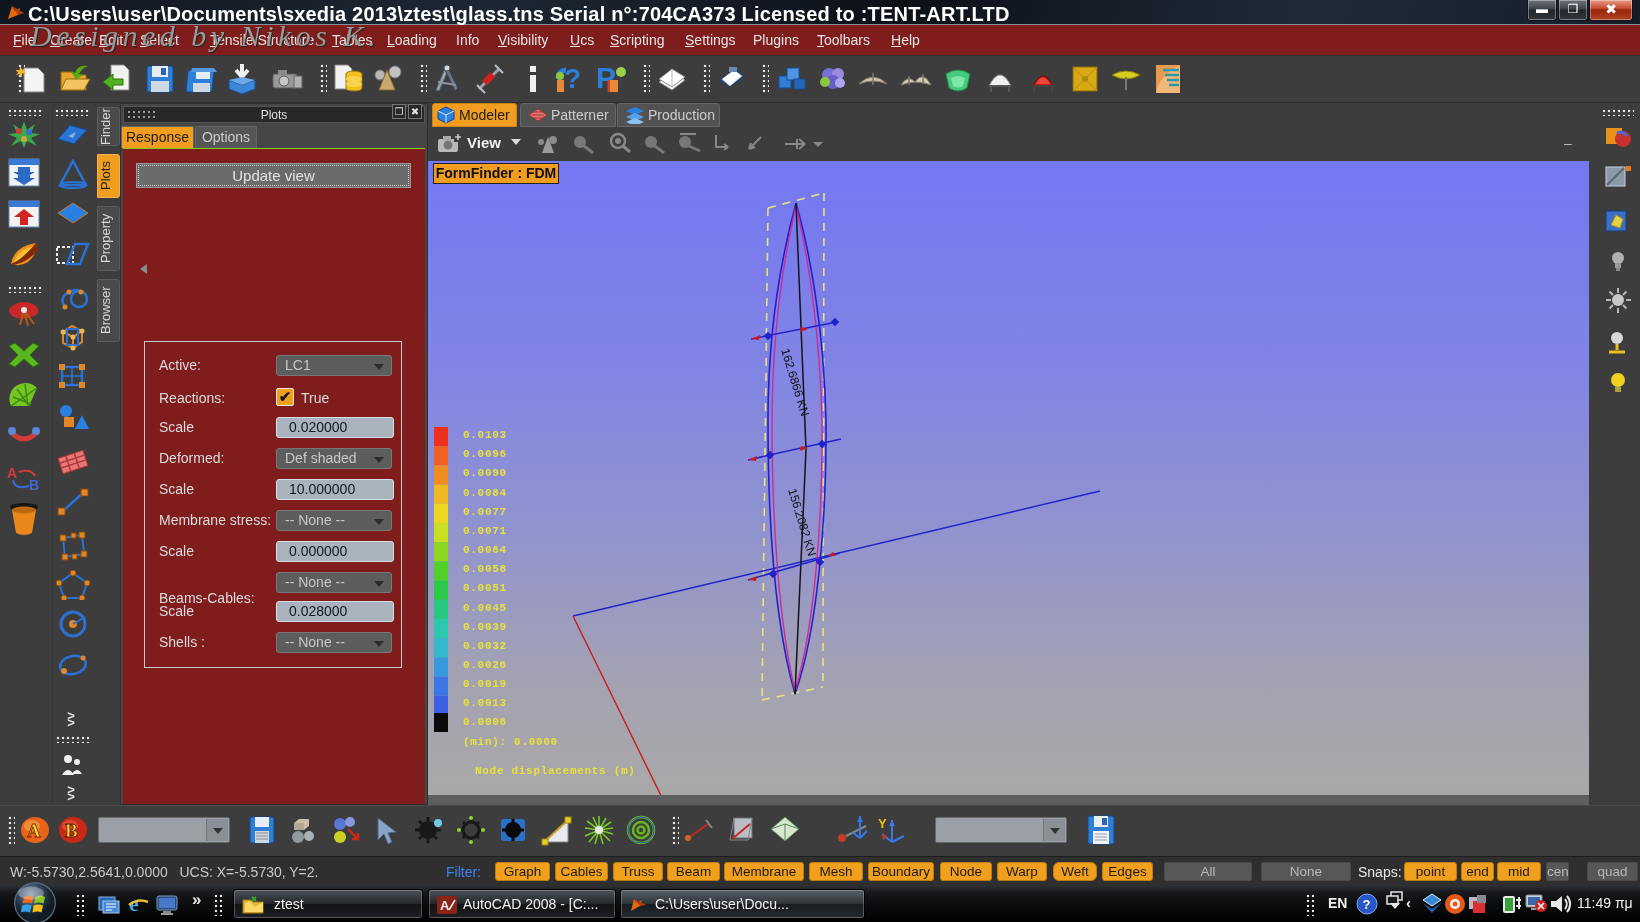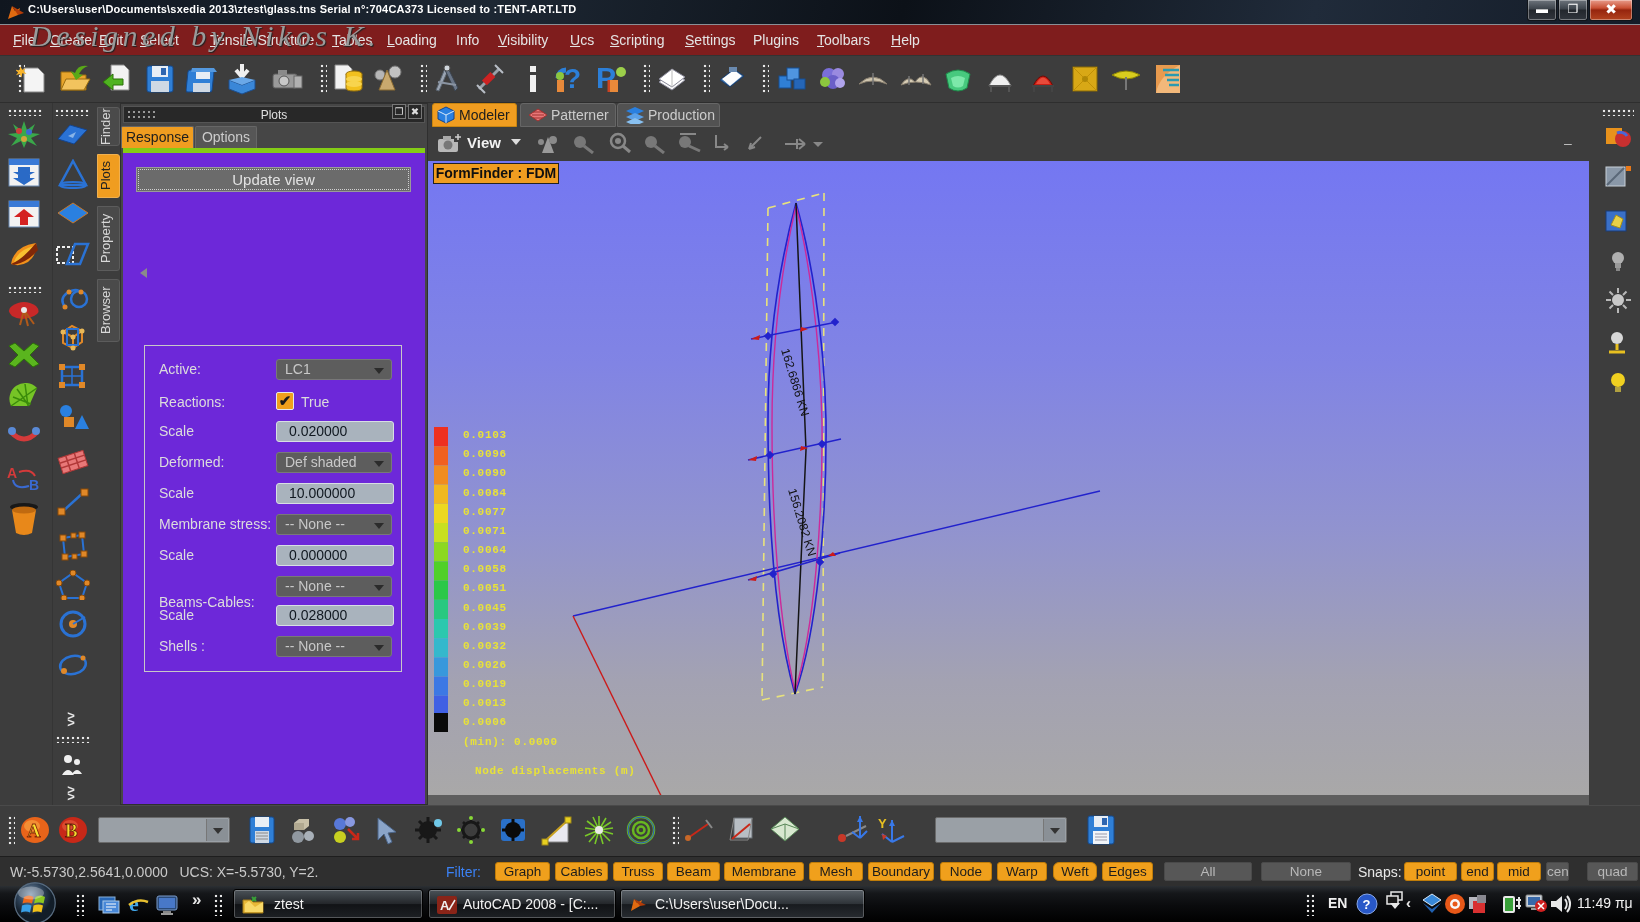--- a/index.html
+++ b/index.html
@@ -5,21 +5,21 @@
   * { margin:0; padding:0; box-sizing:border-box; }
   html,body { width:1640px; height:922px; overflow:hidden; background:#3d3d3d;
     font-family:"Liberation Sans", sans-serif; }
   .abs { position:absolute; }
   #root { position:relative; width:1640px; height:922px; }
 
   
   #titlebar { left:0; top:0; width:1640px; height:25px;
     background:linear-gradient(105deg,#10161f 0%,#1d2733 30%,#0c1118 55%,#202b3a 80%,#141c28 100%);
     border-bottom:1px solid #8a8f96; }
-  #titletext { left:28px; top:3px; color:#fff; font-size:11px; font-weight:bold; letter-spacing:.2px;}
+  #titletext { left:28px; top:3px; color:#fff; font-size:20px; font-weight:bold; letter-spacing:.2px;}
   .winbtn { top:0; height:21px; border:1px solid #11151a; border-top:none;
     background:linear-gradient(#6d747c 0%,#3c434b 45%,#23272d 50%,#31363d 100%);
     color:#fff; text-align:center; font-size:12px; line-height:19px;
     border-radius:0 0 3px 3px; box-shadow:inset 0 0 0 1px rgba(255,255,255,.35);}
   #btnclose { background:linear-gradient(#e89b8a 0%,#c94f33 40%,#96250e 50%,#b2431f 100%); }
 
   
   #menubar { left:0; top:25px; width:1640px; height:31px; background:#7f1d1d;
     border-bottom:1px solid #333; }
   .menu { position:absolute; top:7px; color:#e4e4e4; font-size:14px; }
@@ -54,22 +54,22 @@
     border:1px solid #2f2f2f; }
   #paneltitle { left:2px; top:2px; width:302px; height:17px; background:#282828;
     color:#e0e0e0; font-size:12px; text-align:center; line-height:17px;
     border:1px solid #555;}
   .ptbtn { top:0px; width:14px; height:15px; background:#282828; border:1px solid #777;
     color:#ddd; font-size:10px; line-height:13px; text-align:center;}
   .ptab { position:absolute; top:22px; height:22px; font-size:14px; text-align:center;
     background:#565656; color:#ccc; border:1px solid #666; border-bottom:none;
     border-radius:2px 2px 0 0; line-height:21px;}
   .ptab.active { background:#f09d20; color:#1d1d1d; }
-  #pbody { left:2px; top:44px; width:302px; height:656px; background:#6d28d9;
-    border-top:5px solid #84cc16;}
+  #pbody { left:2px; top:44px; width:302px; height:656px; background:#7f1d1d;
+    border-top:1px solid #84cc16;}
   #updbtn { left:13px; top:14px; width:275px; height:25px; background:#6b6b6b;
     border:1px solid #9a9a9a; outline:1px dotted #cfcfcf; outline-offset:-3px;
     color:#e2e2e2; font-size:15px; text-align:center; line-height:23px;}
   #plotbox { left:21px; top:60px; width:258px; height:124px; background:#ef9c1e;
     border-radius:16px; color:#201000; font-size:13px; padding:9px 0 0 16px;
     line-height:15.8px;}
   #collarrow { left:17px; top:115px; width:0; height:0; border-top:5px solid transparent;
     border-bottom:5px solid transparent; border-right:7px solid #8a8a8a;}
   #formbox { left:21px; top:192px; width:258px; height:327px; border:1px solid #c8c8c8; }
   .flabel { position:absolute; left:14px; color:#dcdcdc; font-size:14px; }

